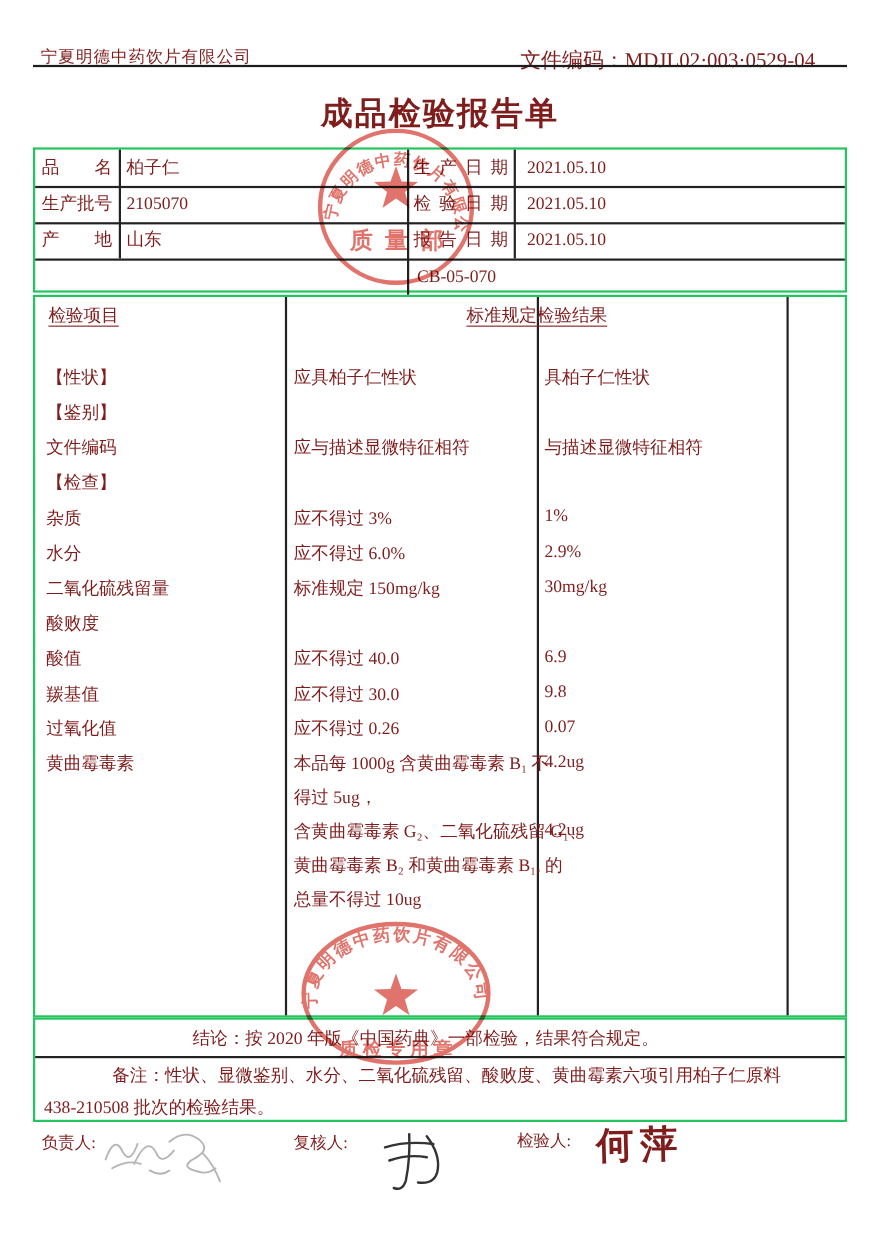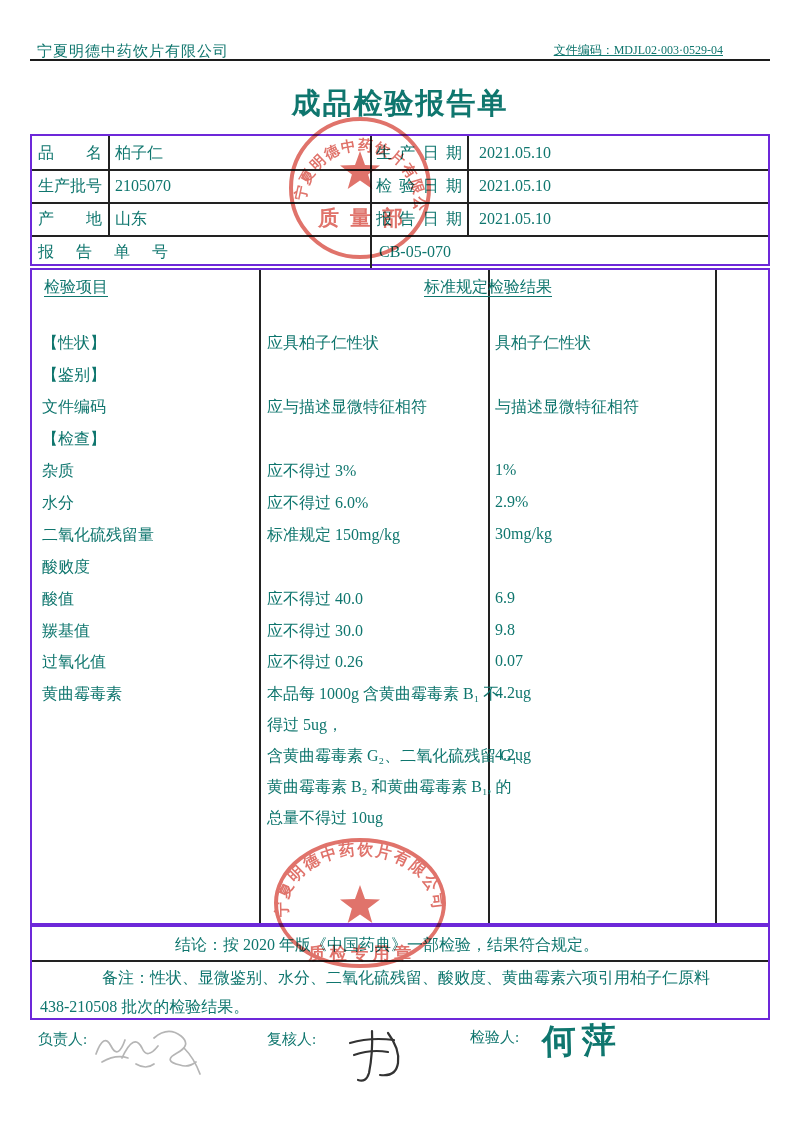--- a/index.html
+++ b/index.html
@@ -1,25 +1,25 @@
 <!DOCTYPE html>
 <html><head>
 <meta charset="utf-8">
 <style>
   html,body{margin:0;padding:0;background:#ffffff;}
   .page{position:relative;width:800px;height:1131px;background:#fff;overflow:hidden;
-        font-family:"Liberation Serif","DejaVu Serif",serif;color:#0f766e;}
+        font-family:"Liberation Serif","DejaVu Serif",serif;color:#7f1d1d;}
   
   .hdr-left{position:absolute;left:37px;top:42px;font-size:15px;letter-spacing:1px;}
-  .hdr-right{position:absolute;right:77px;top:42px;font-size:12px;text-decoration:underline;}
+  .hdr-right{position:absolute;right:59px;top:42px;font-size:19px;}
   .hdr-rule{position:absolute;left:30px;top:59px;width:740px;height:2px;background:#1c1c1c;}
   .title{position:absolute;left:0;top:84px;width:800px;text-align:center;
          font-size:29px;font-weight:bold;letter-spacing:2px;}
   
-  .box{position:absolute;border:2px solid #6d28d9;box-sizing:border-box;}
+  .box{position:absolute;border:2px solid #22c55e;box-sizing:border-box;}
   .hline{position:absolute;left:0;width:100%;height:1.5px;background:#222;}
   .vline{position:absolute;top:0;width:1.5px;background:#222;}
   
   .info{left:30px;top:134px;width:740px;height:132px;}
   .info .cell{position:absolute;font-size:16px;line-height:33px;height:33px;white-space:nowrap;}
   .jlabel{text-align:justify;text-align-last:justify;}
   
   .spec{left:30px;top:268px;width:740px;height:657px;}
   .spec .shead{position:absolute;top:7px;font-size:16px;text-decoration:underline;
                text-underline-offset:4px;white-space:nowrap;}
@@ -65,21 +65,20 @@
     <div class="cell jlabel" style="left:6px;top:33px;width:64px">生产批号</div>
     <div class="cell" style="left:83px;top:33px">2105070</div>
     <div class="cell jlabel" style="left:344px;top:33px;width:86px">检验日期</div>
     <div class="cell" style="left:447px;top:33px">2021.05.10</div>
 
     <div class="cell jlabel" style="left:6px;top:66px;width:64px">产地</div>
     <div class="cell" style="left:83px;top:66px">山东</div>
     <div class="cell jlabel" style="left:344px;top:66px;width:86px">报告日期</div>
     <div class="cell" style="left:447px;top:66px">2021.05.10</div>
 
-    <div class="cell jlabel" style="left:6px;top:99px;width:130px">报告单号</div>
     <div class="cell" style="left:347px;top:99px">CB-05-070</div>
   </div>
 
   <div class="box spec">
     <div class="vline" style="left:227px;height:653px"></div>
     <div class="vline" style="left:456px;height:653px"></div>
     <div class="vline" style="left:683px;height:653px"></div>
 
     <div class="shead" style="left:12px">检验项目</div>
     <div class="shead" style="left:227px;width:229px;text-align:right">标准规定</div>

